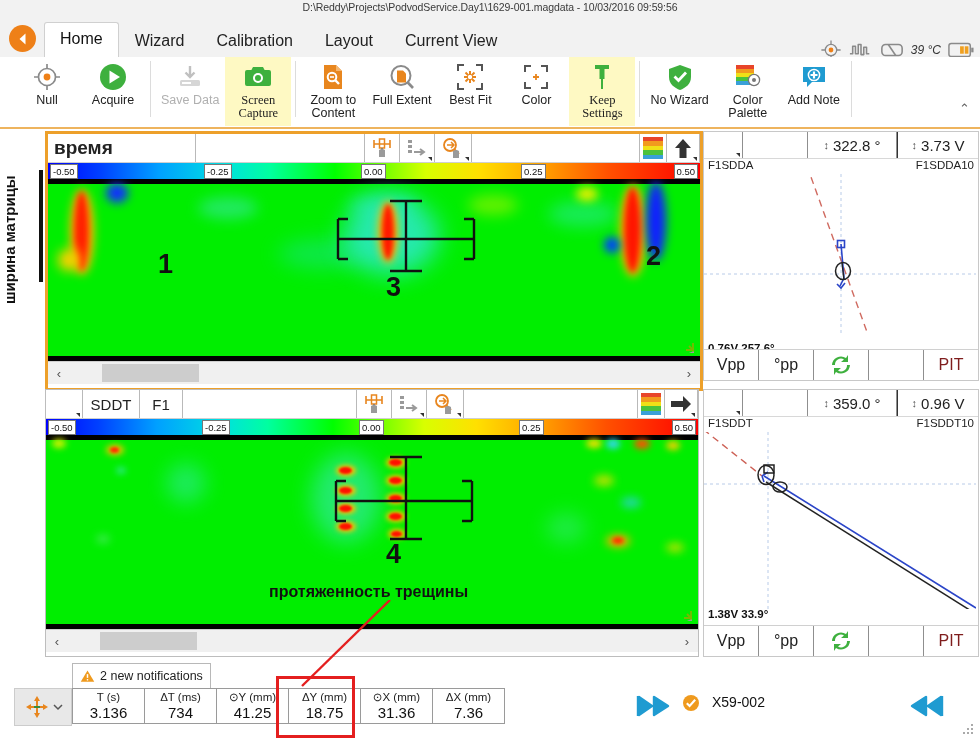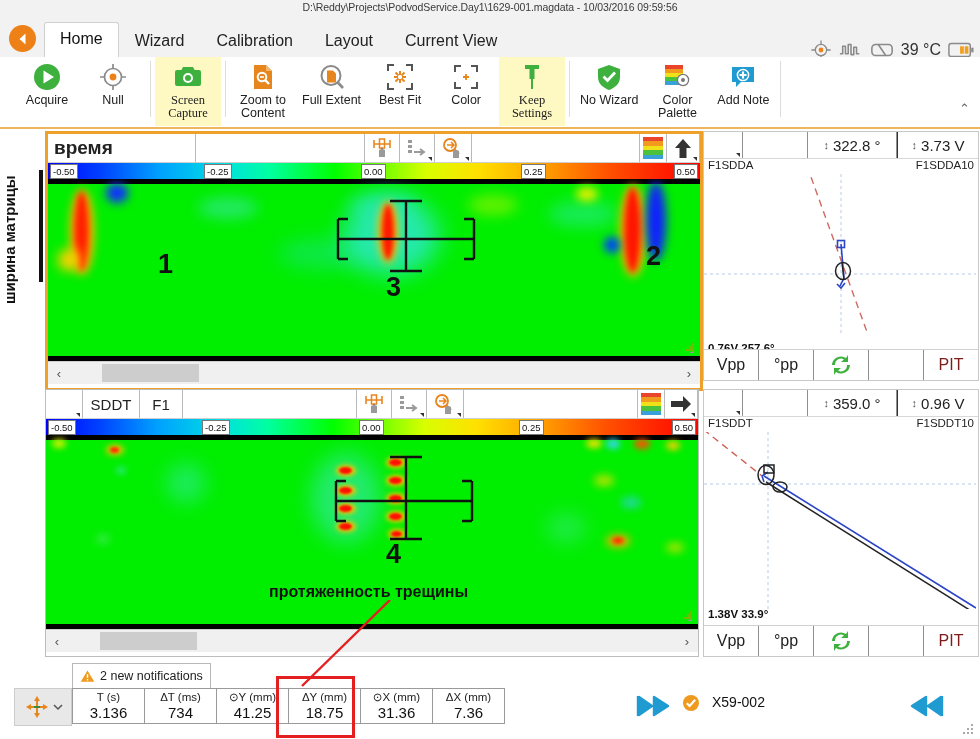--- a/index.html
+++ b/index.html
@@ -58,21 +58,21 @@
   .rlabel{white-space:pre-line;}
   .rsep{width:1px;height:56px;background:#dcdcdc;margin:4px 4px 0;}
   .collapse{
     position:absolute;right:10px;top:44px;font-size:13px;color:#666;cursor:pointer;
   }
 
   
   .statusicons{
     position:absolute;right:6px;top:18px;height:26px;display:flex;align-items:center;gap:7px;
   }
-  .statusicons .temp{font-size:16px;color:#333;}
+  .statusicons .temp{font-size:12px;color:#333;font-style:italic;}
 
   
   .panel{position:absolute;background:#fff;}
   .panel.focused{border:3px solid #eda02a;}
   .panel.plain{border:1px solid #bdbdbd;}
 
   
   .ptool{display:flex;height:28px;background:#fbfbfb;border-bottom:1px solid #cfcfcf;}
   .pbtn{
     border-right:1px solid #b9b9b9;display:flex;align-items:center;justify-content:center;
@@ -212,37 +212,47 @@
         <rect x="18" y="4" width="4" height="8" fill="#f0a020"></rect>
       </svg>
     </div>
   </div>
 
   <div class="ribbon">
     <div class="rgroup" style="left:14px;">
       <div class="ritem">
         <div class="ricon">
           <svg width="30" height="30" viewBox="0 0 30 30">
-            <circle cx="15" cy="15" r="13" fill="#3eb03e"></circle>
-            <path d="M11.5 8.5 L22 15 L11.5 21.5 Z" fill="#ffffff"></path>
-          </svg>
-        </div>
-        <div class="rlabel">Acquire</div>
-      </div>
-      <div class="ritem">
-        <div class="ricon">
-          <svg width="30" height="30" viewBox="0 0 30 30">
             <circle cx="15" cy="15" r="8.5" fill="none" stroke="#8a8a8a" stroke-width="1.7"></circle>
             <circle cx="15" cy="15" r="3.4" fill="#ee8018"></circle>
             <path d="M15 2v5M15 23v5M2 15h5M23 15h5" stroke="#8a8a8a" stroke-width="1.7"></path>
           </svg>
         </div>
         <div class="rlabel">Null</div>
       </div>
+      <div class="ritem">
+        <div class="ricon">
+          <svg width="30" height="30" viewBox="0 0 30 30">
+            <circle cx="15" cy="15" r="13" fill="#3eb03e"></circle>
+            <path d="M11.5 8.5 L22 15 L11.5 21.5 Z" fill="#ffffff"></path>
+          </svg>
+        </div>
+        <div class="rlabel">Acquire</div>
+      </div>
       <div class="rsep"></div>
+      <div class="ritem disabled">
+        <div class="ricon">
+          <svg width="30" height="30" viewBox="0 0 30 30">
+            <path d="M15 4 L15 14 M10.5 10.5 L15 15 L19.5 10.5" fill="none" stroke="#c0c0c0" stroke-width="2.4"></path>
+            <rect x="5" y="18" width="20" height="6" rx="1.5" fill="#d6d6d6"></rect>
+            <rect x="7" y="20" width="9" height="2" fill="#ffffff"></rect>
+          </svg>
+        </div>
+        <div class="rlabel">Save Data</div>
+      </div>
       <div class="ritem hl">
         <div class="ricon">
           <svg width="32" height="28" viewBox="0 0 32 28">
             <path d="M11 4 h10 l1.6 3 H27 a2 2 0 0 1 2 2 v12 a2 2 0 0 1 -2 2 H5 a2 2 0 0 1 -2 -2 V9 a2 2 0 0 1 2 -2 h4.4 Z" fill="#3eb03e"></path>
             <circle cx="16" cy="15" r="5" fill="#ffffff"></circle>
             <circle cx="16" cy="15" r="3" fill="#3eb03e"></circle>
           </svg>
         </div>
         <div class="rlabel">Screen
 Capture</div>

